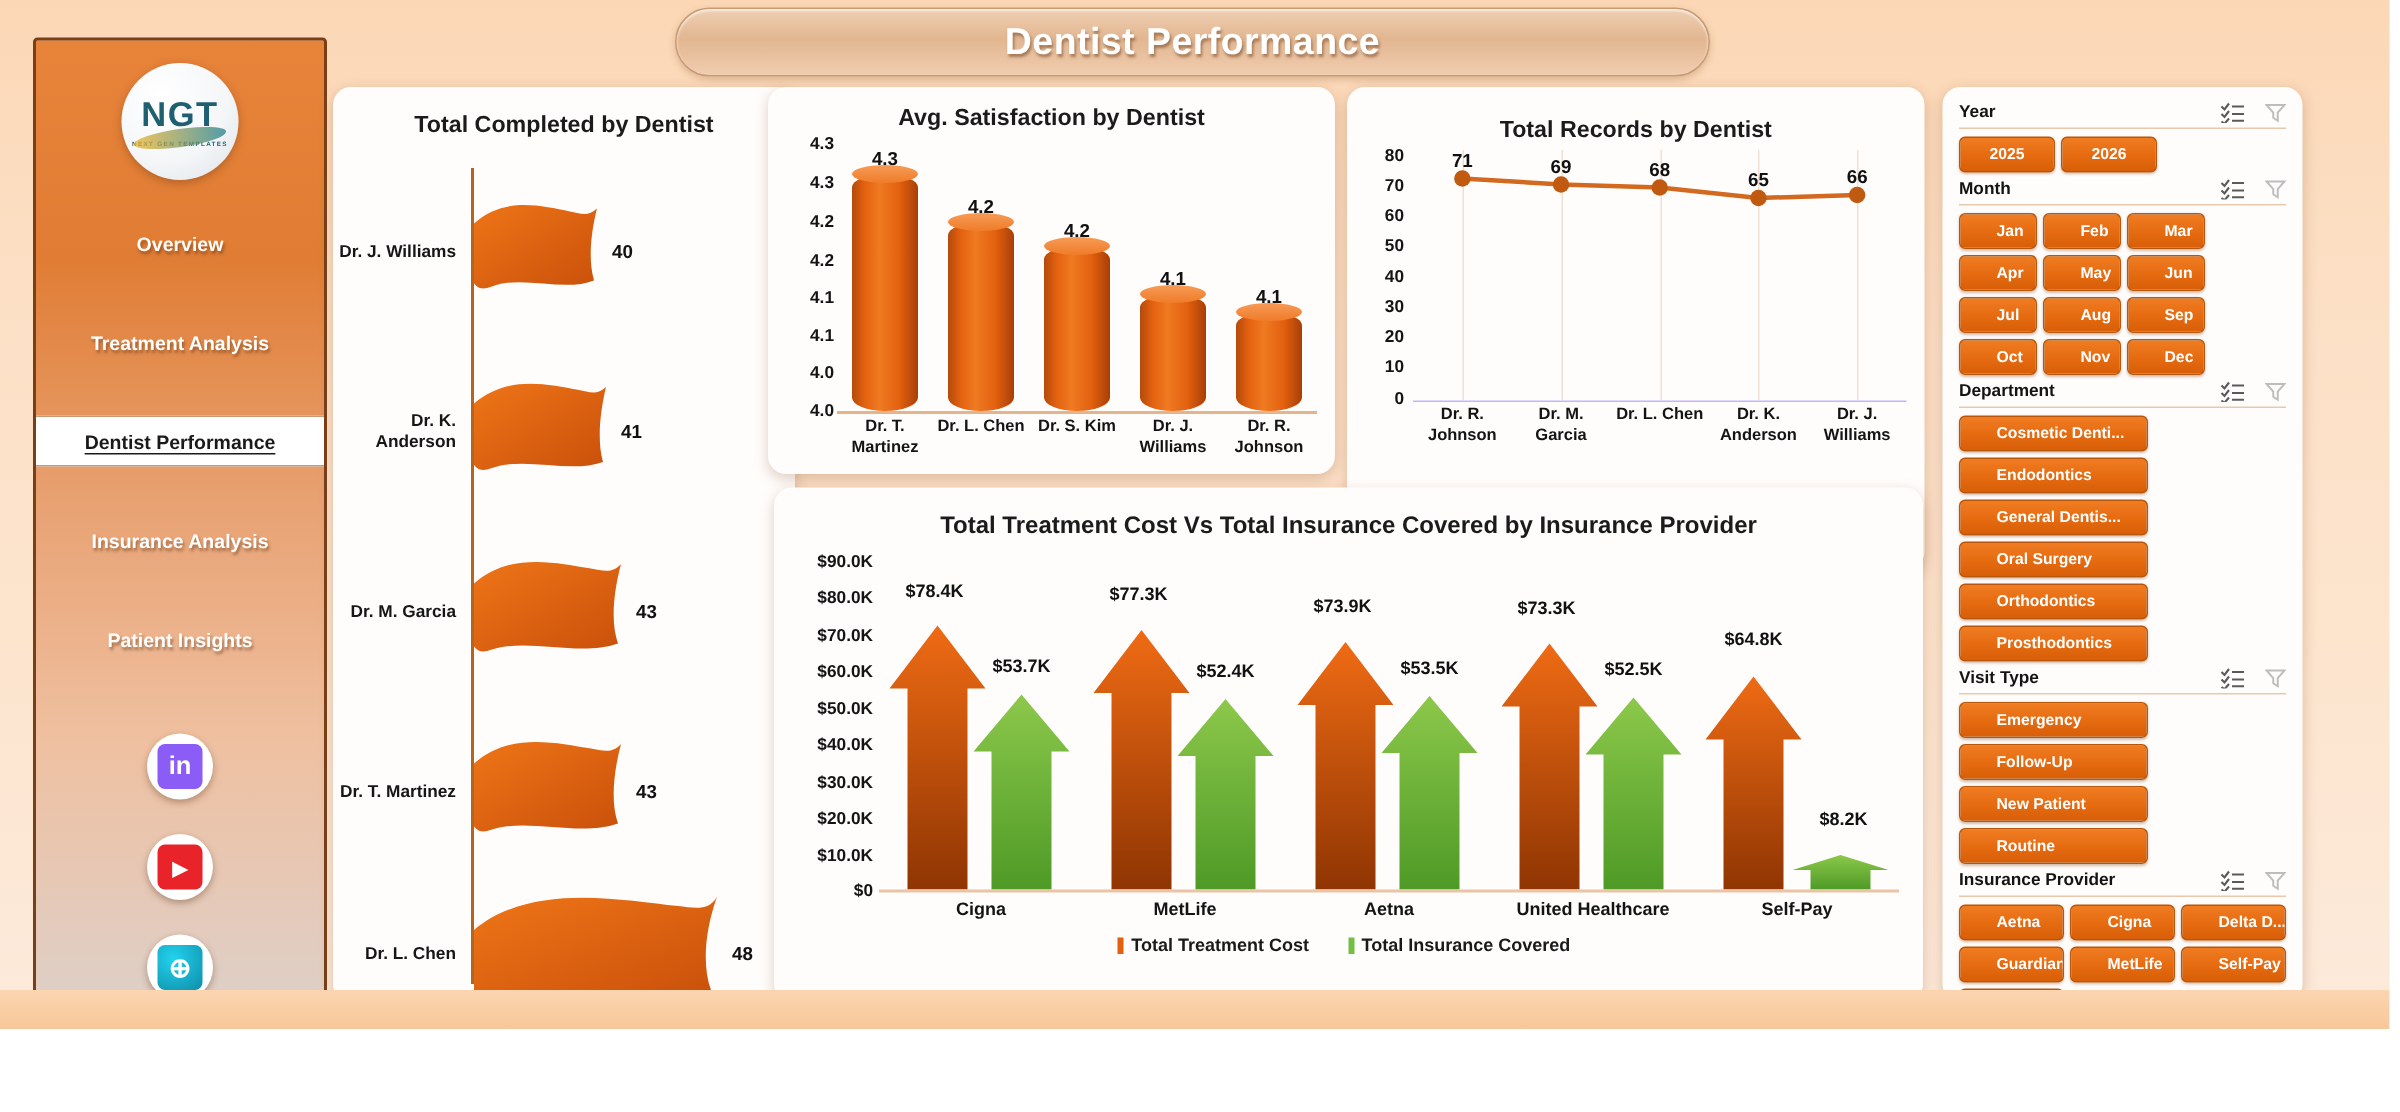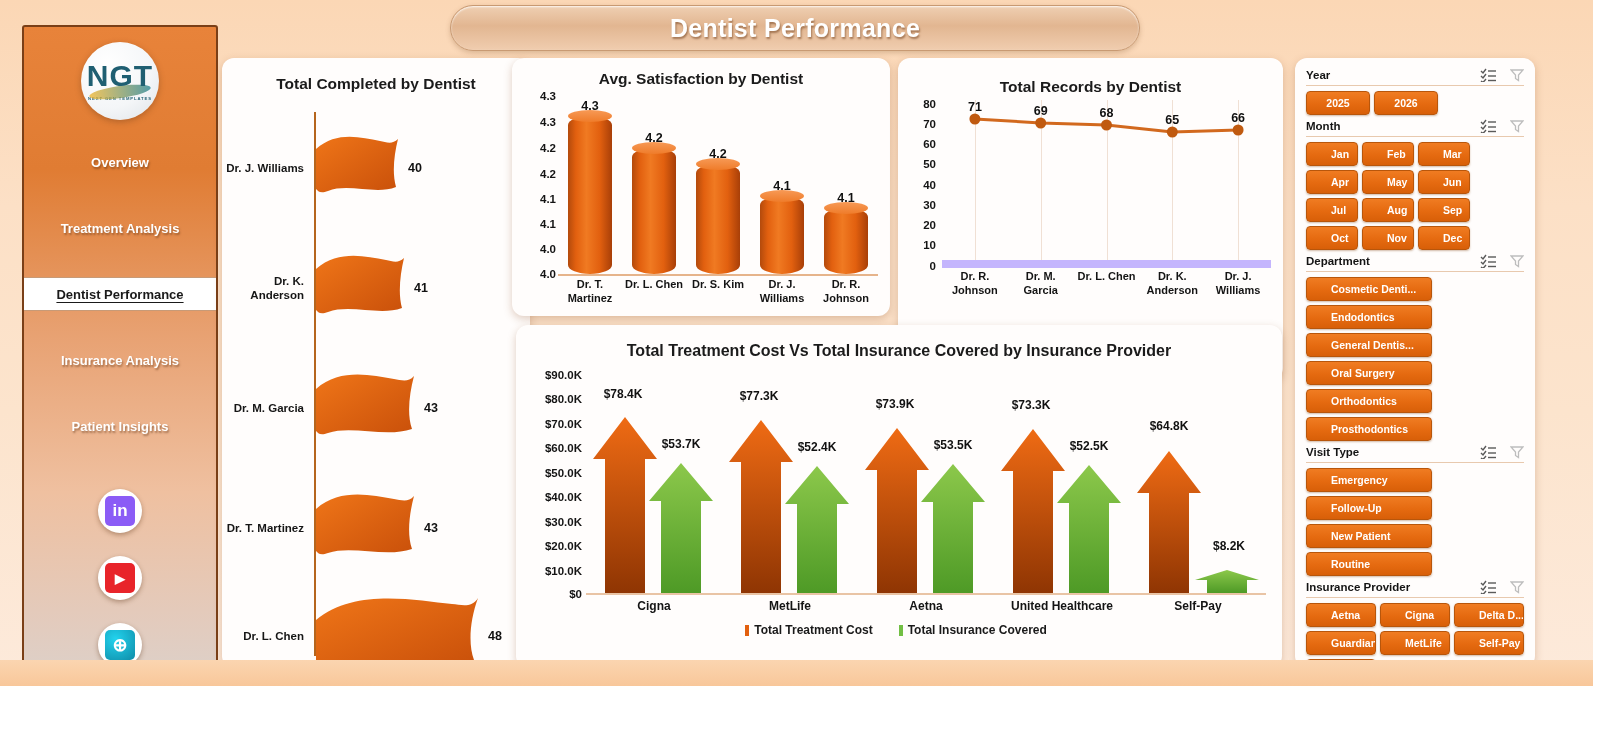--- a/index.html
+++ b/index.html
@@ -28,21 +28,21 @@
   
   .sidebar { position: absolute; left: 22px; top: 25px; width: 196px; height: 650px;
     border: 2px solid #7a3f17; border-radius: 3px;
     background: linear-gradient(180deg,#e8833a 0%,#e07c33 22%,#e8a273 48%,#efc0a0 72%,#e3cbbd 92%,#ddd0c8 100%);
     overflow: hidden; }
   .logo-wrap { position:absolute; left:50%; top:15px; transform:translateX(-50%);
     width: 78px; height: 78px; border-radius: 50%;
     background: radial-gradient(circle at 34% 28%, #ffffff 0%, #f4f6f8 58%, #dde3e8 100%);
     box-shadow: 0 2px 6px rgba(90,50,20,.35); display:flex; flex-direction:column;
     align-items:center; justify-content:center; }
-  .logo-ngt { font-size: 30px; font-weight: bold; color:#1f5f72; letter-spacing:1px;
+  .logo-ngt { font-size: 23px; font-weight: bold; color:#1f5f72; letter-spacing:1px;
     line-height:1; position:relative; z-index:2; }
   .logo-sub { font-size: 4.2px; font-weight: bold; color:#1f5f72; letter-spacing:.9px;
     margin-top:5px; }
   .logo-swoosh { position:absolute; left:8px; right:8px; top:44px; height:12px;
     background: linear-gradient(90deg,#f0b429,#1f7f8c); border-radius:50%;
     transform: rotate(-8deg); opacity:.75; z-index:1; }
 
   .nav-item { position:absolute; left:0; width:100%; height:34px; display:flex;
     align-items:center; justify-content:center; font-size:13px; font-weight:bold;
     color:#ffffff; text-shadow: 1px 2px 2px rgba(90,45,15,.5); }
@@ -101,21 +101,21 @@
     color:#141414; line-height:1.25; }
 
   
   #card-rec { left:898px; top:58px; width:385px; height:322px; }
   #card-rec .card-title { margin-top:20px; }
   .rec-plot { position:absolute; left:0; right:6px; top:42px; bottom:0; }
   .rec-yaxis { position:absolute; left:6px; top:0; width:32px; height:168px; }
   .rec-yaxis div { position:absolute; right:0; font-size:11.5px; font-weight:bold;
     color:#141414; transform:translateY(-50%); }
   .rec-area { position:absolute; left:44px; right:6px; top:0; height:168px;
-    border-bottom:8px solid #c4b5fd; }
+    border-bottom:1px solid #c4b5fd; }
   .rec-grid { position:absolute; top:0; bottom:0; width:1px; background:#f0e0d4; }
   .rec-xlab { position:absolute; left:44px; right:6px; top:170px; display:flex; }
   .rec-xlab span { flex:1; text-align:center; font-size:11px; font-weight:bold;
     color:#141414; line-height:1.25; }
   .rec-dotval { position:absolute; font-size:12.5px; font-weight:bold; color:#111;
     transform:translate(-50%,-100%); }
 
   
   #card-cost { left:516px; top:325px; width:766px; height:343px; }
   #card-cost .card-title { margin-top:17px; font-size:16px; }

